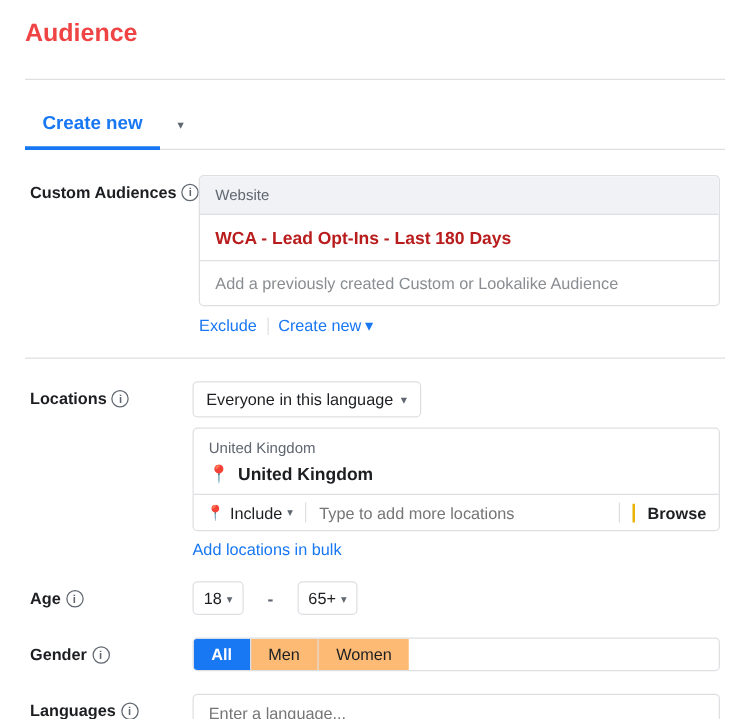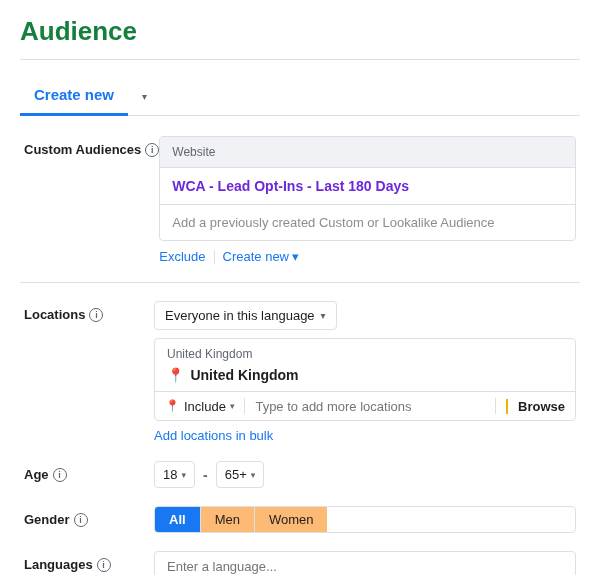--- a/index.html
+++ b/index.html
@@ -10,24 +10,24 @@
       background: #fff;
       width: 600px;
       min-height: 575px;
     }
 
     .page-container {
       padding: 16px 20px;
     }
 
     .page-title {
-      font-size: 26px;
+      font-size: 20px;
       font-weight: 700;
-      color: #15803d;
-      margin-bottom: 12px;
+      color: #ef4444;
+      margin-bottom: 24px;
     }
 
     .divider {
       border: none;
       border-top: 1px solid #dddfe2;
       margin: 0 0 16px 0;
     }
 
     
     .tabs {
@@ -113,21 +113,21 @@
       padding: 8px 12px;
       font-size: 12px;
       color: #606770;
       border-bottom: 1px solid #dddfe2;
       background: #f0f2f5;
     }
     .audience-box-item {
       padding: 10px 12px;
       font-weight: 700;
       font-size: 14px;
-      color: #6d28d9;
+      color: #b91c1c;
       border-bottom: 1px solid #dddfe2;
     }
     .audience-box-input {
       padding: 10px 12px;
       font-size: 13px;
       color: #8a8d91;
     }
     .audience-actions {
       display: flex;
       align-items: center;
@@ -230,21 +230,21 @@
       padding-left: 10px;
     }
     .add-bulk-link {
       margin-top: 6px;
     }
 
     
     .age-row {
       display: flex;
       align-items: center;
-      gap: 8px;
+      gap: 19px;
     }
     .select-btn {
       display: flex;
       align-items: center;
       gap: 4px;
       border: 1px solid #dddfe2;
       border-radius: 4px;
       padding: 5px 8px;
       background: #fff;
       cursor: pointer;

